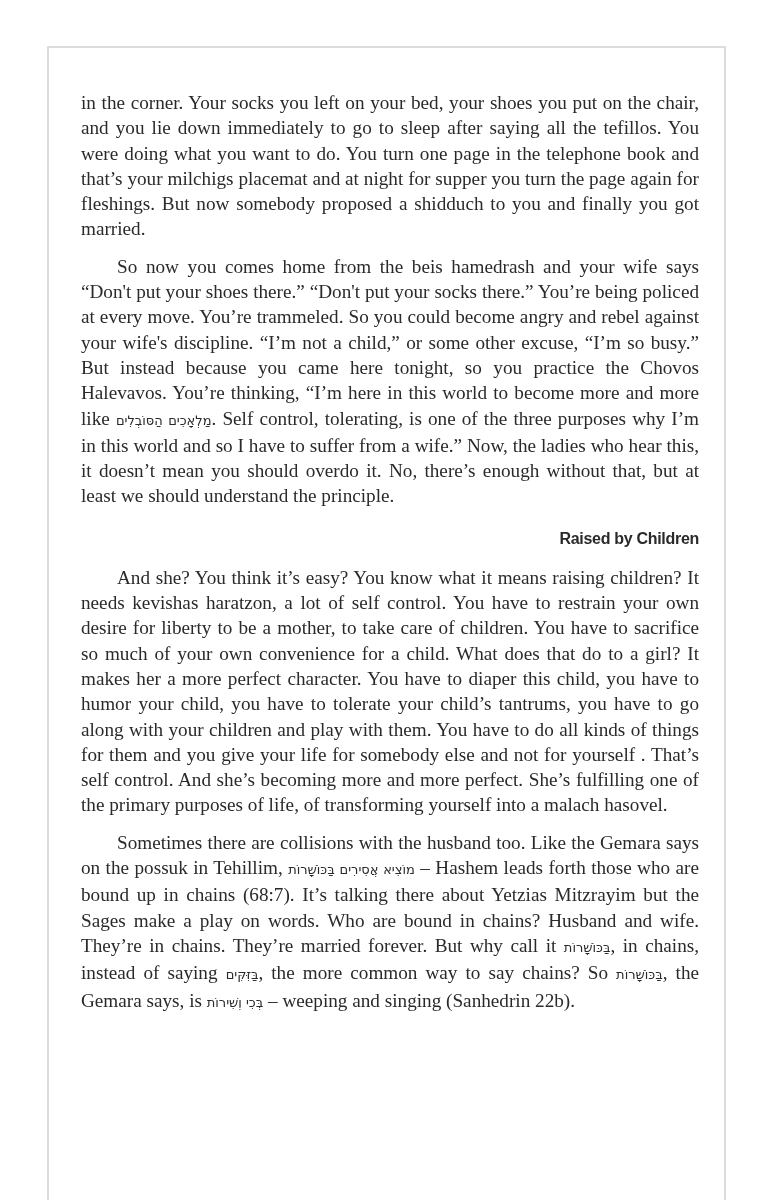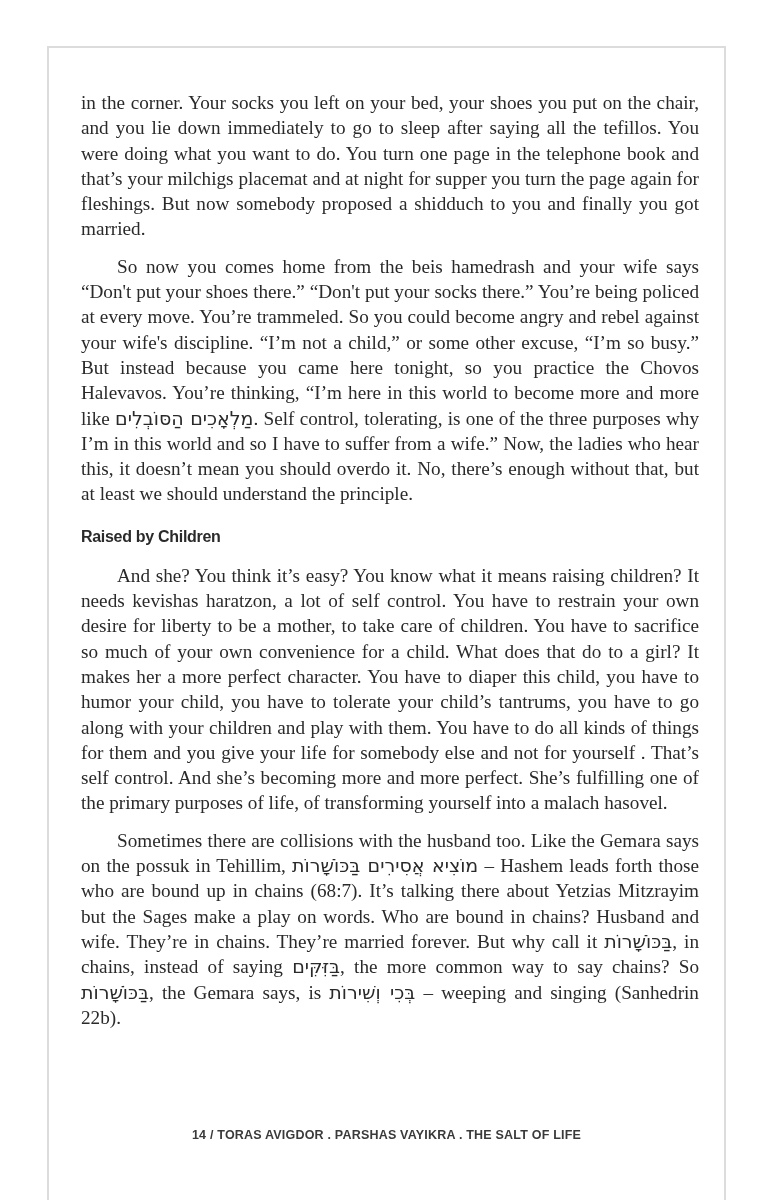--- a/index.html
+++ b/index.html
@@ -42,26 +42,26 @@
     .content p.para + p.para {
       margin-top: 12px;
     }
     .content p.indent {
       text-indent: 36px;
     }
     .content .it {
     }
     .content .heb {
       font-family: "DejaVu Sans", sans-serif;
-      font-size: 19px;
+      font-size: 13px;
       direction: rtl;
       unicode-bidi: isolate;
     }
     .heading {
-      text-align: left;
+      text-align: right;
       font-family: "Liberation Sans", "DejaVu Sans", sans-serif;
       font-weight: bold;
       font-size: 16px;
       letter-spacing: -0.3px;
       color: #2a2a2a;
       margin: 20px 0 16px 0;
       line-height: 20px;
     }
     .footer {
       position: absolute;
@@ -84,14 +84,13 @@
     <div id="before">
         <p class="para"><span>in the corner. Your socks you left on your bed, your shoes you put on the chair, and you lie down immediately to go to sleep after saying all the </span><span class="it">tefillos</span><span>. You were doing what you want to do. You turn one page in the telephone book and that’s your milchigs placemat and at night for supper you turn the page again for fleshings. But now somebody proposed a </span><span class="it">shidduch</span><span> to you and finally you got married.</span></p>
         <p class="para indent"><span>So now you comes home from the </span><span class="it">beis hamedrash</span><span> and your wife says “Don't put your shoes there.” “Don't put your socks there.” You’re being policed at every move. You’re trammeled. So you could become angry and rebel against your wife's discipline. “I’m not a child,” or some other excuse, “I’m so busy.” But instead because you came here tonight, so you practice the Chovos Halevavos. You’re thinking, “I’m here in this world to become more and more like </span><span class="heb" dir="rtl" lang="he">מַלְאָכִים הַסּוֹבְלִים</span><span>. Self control, tolerating, is one of the three purposes why I’m in this world and so I have to suffer from a wife.” Now, the ladies who hear this, it doesn’t mean you should overdo it. No, there’s enough without that, but at least we should understand the principle.</span></p>
       </div>
     <div class="heading">Raised by Children</div>
     <div id="after">
         <p class="para indent"><span>And she? You think it’s easy? You know what it means raising children? It needs </span><span class="it">kevishas haratzon</span><span>, a lot of self control. You have to restrain your own desire for liberty to be a mother, to take care of children. You have to sacrifice so much of your own convenience for a child. What does that do to a girl? It makes her a more perfect character. You have to diaper this child, you have to humor your child, you have to tolerate your child’s tantrums, you have to go along with your children and play with them. You have to do all kinds of things for them and you give your life for somebody else and not for yourself . That’s self control. And she’s becoming more and more perfect. She’s fulfilling one of the primary purposes of life, of transforming yourself into a </span><span class="it">malach hasovel.</span></p>
         <p class="para indent"><span>Sometimes there are collisions with the husband too. Like the Gemara says on the </span><span class="it">possuk</span><span> in Tehillim, </span><span class="heb" dir="rtl" lang="he">מוֹצִיא אֲסִירִים בַּכּוֹשָׁרוֹת</span><span> – </span><span class="it">Hashem leads forth those who are bound up in chains</span><span> (68:7). It’s talking there about Yetzias Mitzrayim but the Sages make a play on words. Who are bound in chains? Husband and wife. They’re in chains. They’re married forever. But why call it </span><span class="heb" dir="rtl" lang="he">בַּכּוֹשָׁרוֹת</span><span>, in chains, instead of saying </span><span class="heb" dir="rtl" lang="he">בַּזִּקִּים</span><span>, the more common way to say chains? So </span><span class="heb" dir="rtl" lang="he">בַּכּוֹשָׁרוֹת</span><span>, the Gemara says, is </span><span class="heb" dir="rtl" lang="he">בְּכִי וְשִׁירוֹת</span><span> – </span><span class="it">weeping and singing</span><span> (Sanhedrin 22b).</span></p>
       </div>
   </div>
-  <div class="footer">14 / TORAS AVIGDOR . PARSHAS VAYIKRA . THE SALT OF LIFE</div>
 </div>
 
 </body></html>

